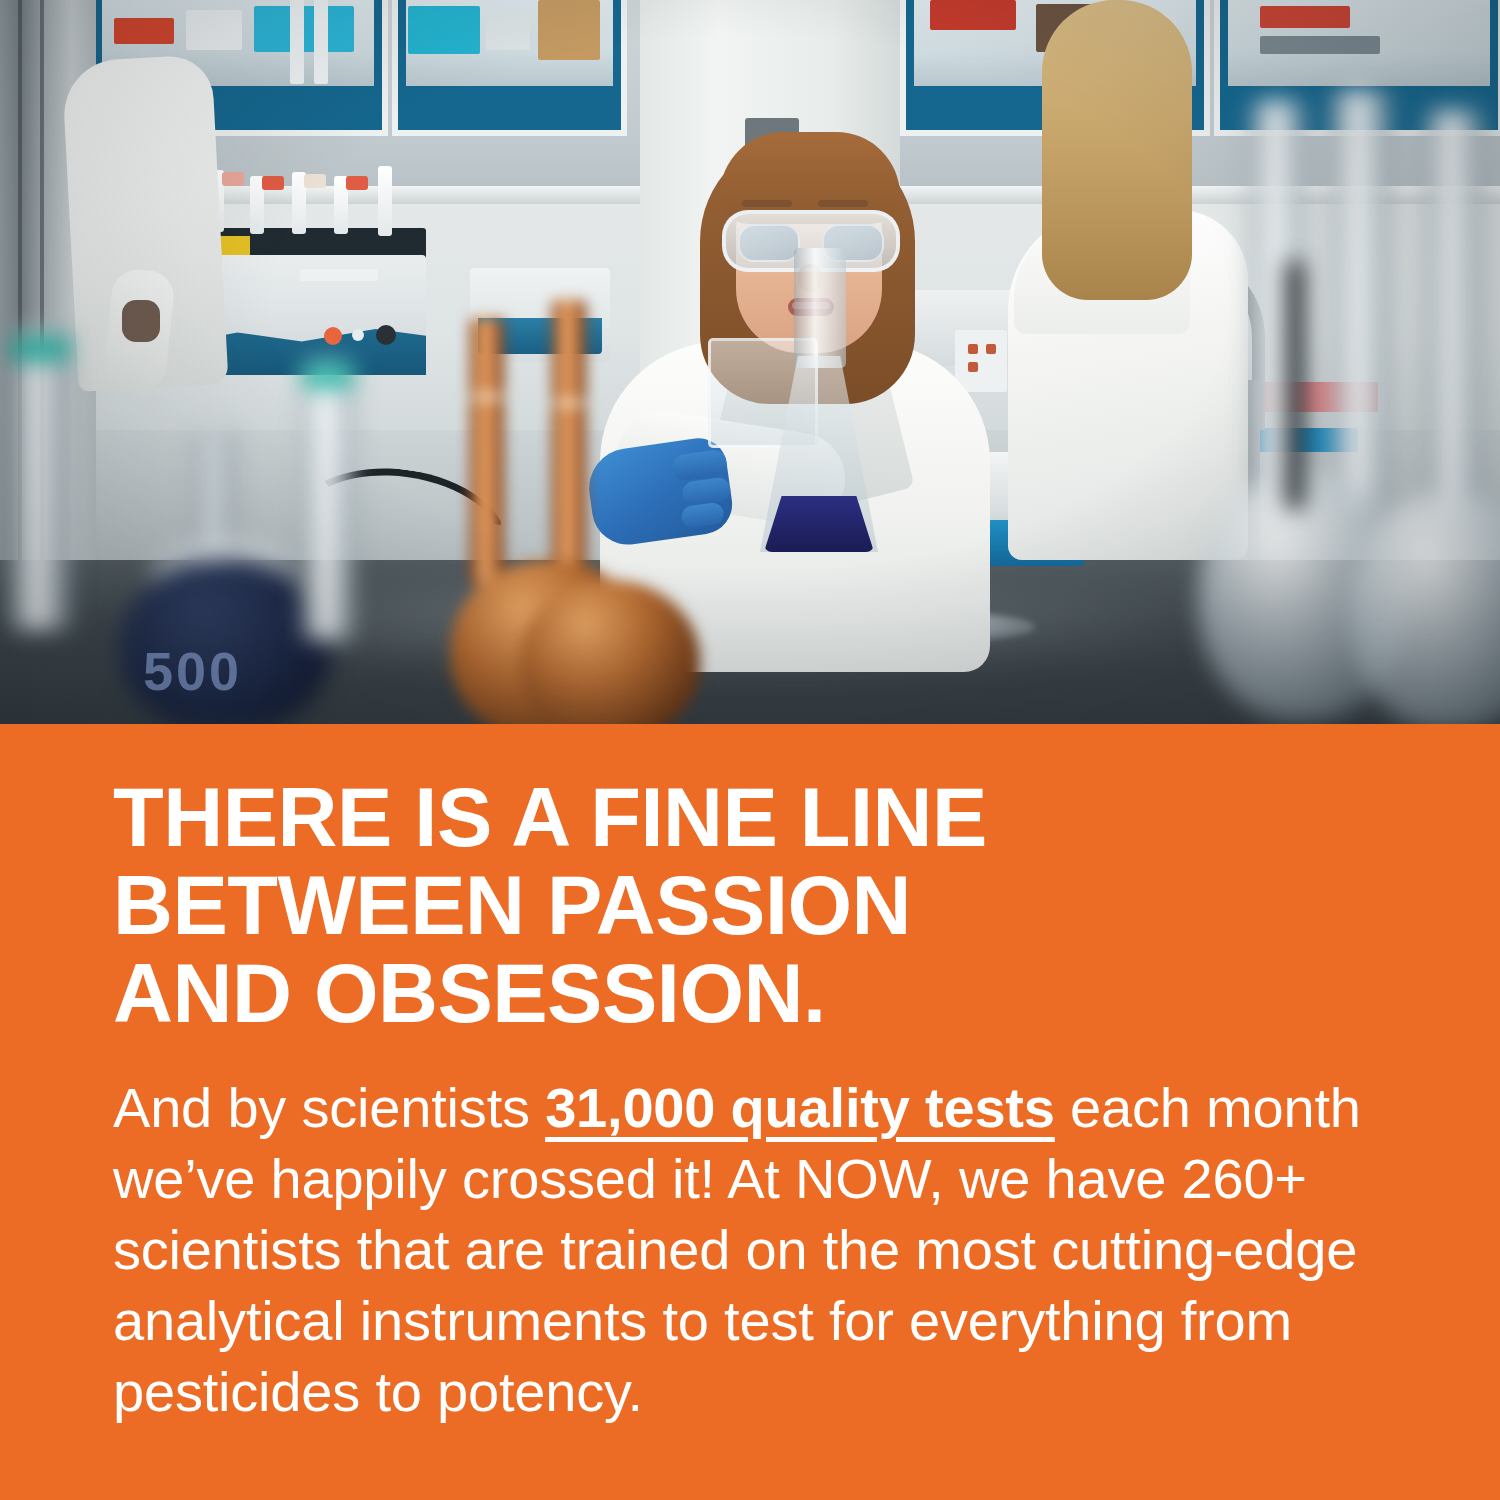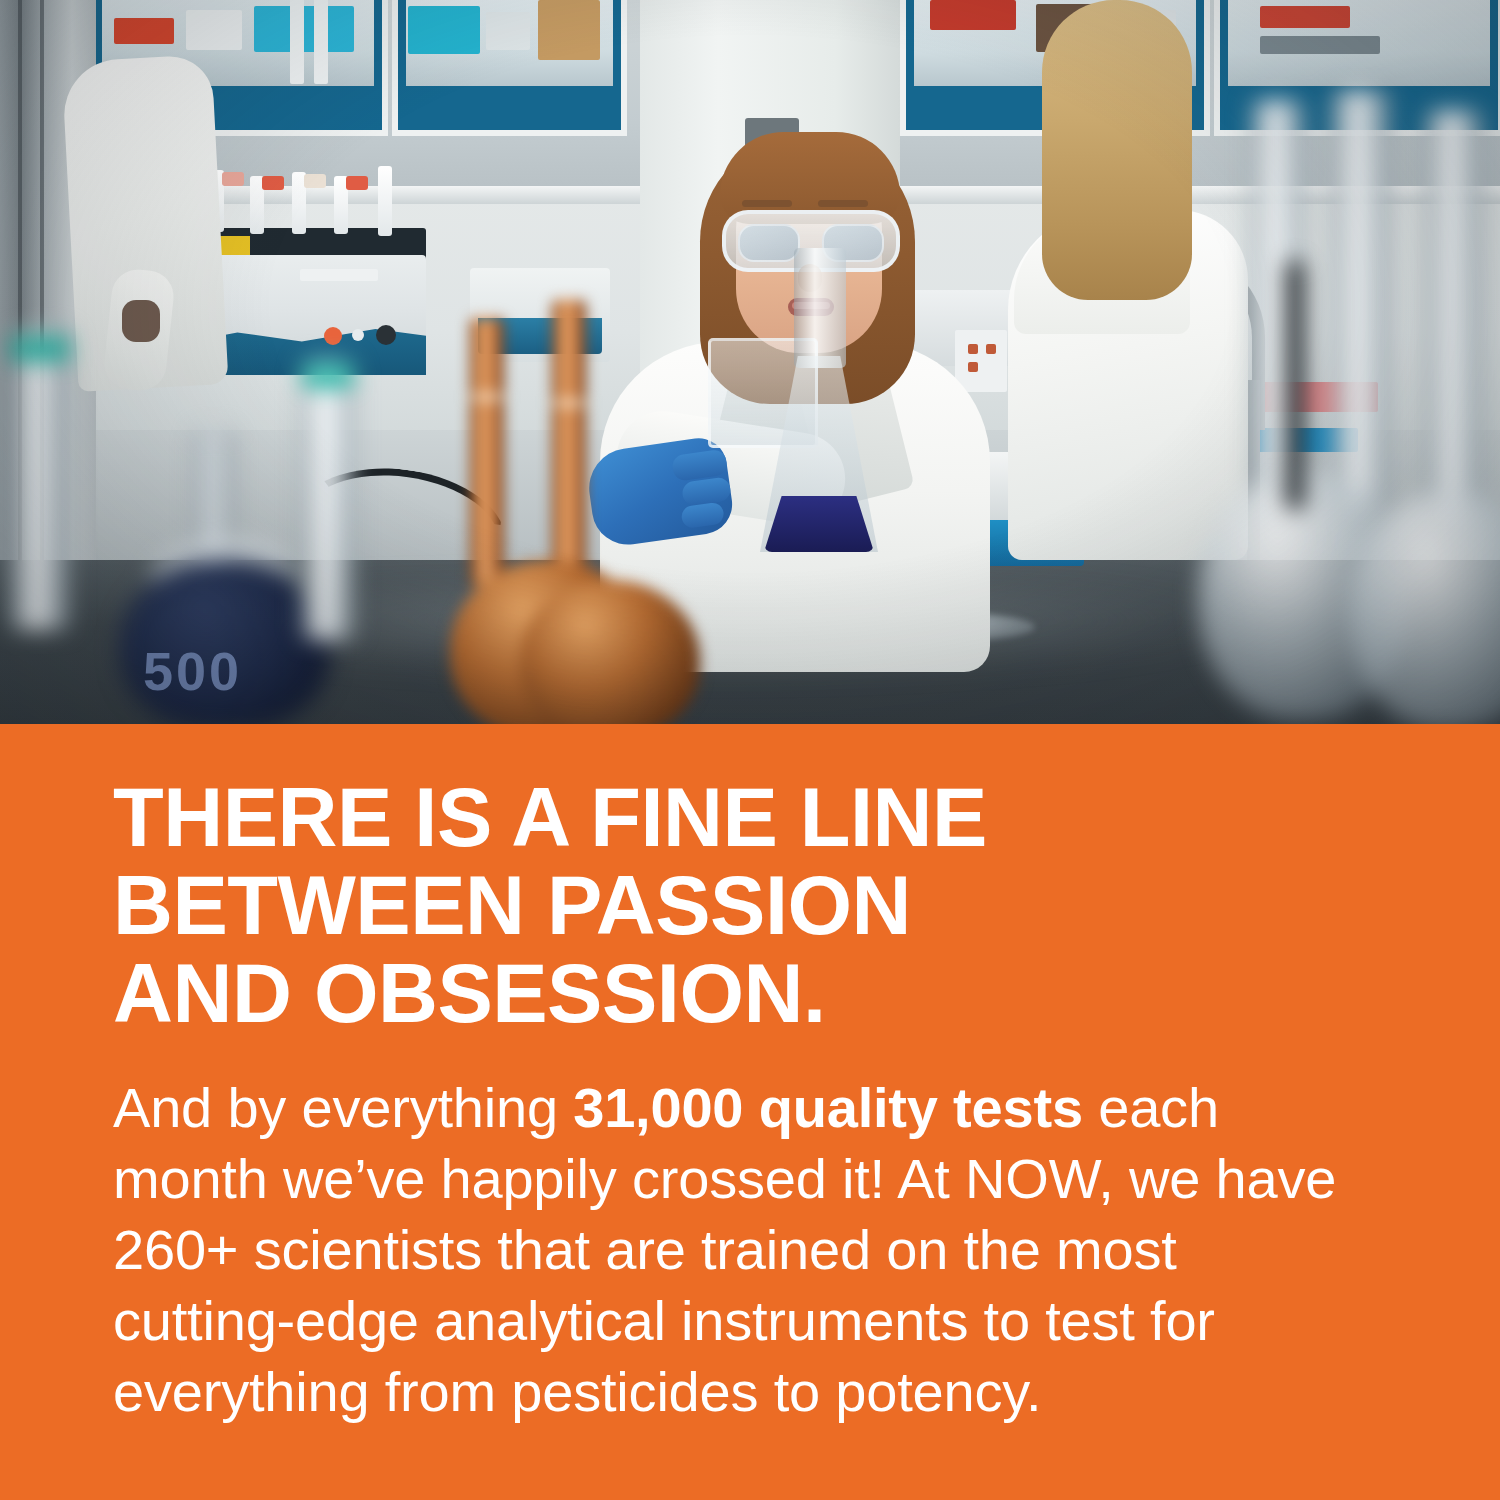--- a/index.html
+++ b/index.html
@@ -215,21 +215,21 @@
   .body-copy {
     margin-top:34px;
     color:#ffffff;
     font-family:"Liberation Sans", sans-serif;
     font-weight:400;
     font-size:56px;
     line-height:71px;
     letter-spacing:-0.2px;
     max-width:1250px;
   }
-  .hl { font-weight:700; text-decoration-thickness:5px;
+  .hl { font-weight:700; text-decoration:underline; text-decoration-thickness:5px;
         text-underline-offset:10px; }
 </style>
 </head>
 <body>
 
 <div class="ad">
 
   <div class="photo">
 
     <div class="wall-upper"></div>
@@ -400,18 +400,18 @@
     <div class="vignette"></div>
   </div>
 
   <div class="panel" style="background: rgb(236, 108, 37);">
     <div class="panel-inner">
 
       <h1 class="headline">THERE IS A FINE LINE
 BETWEEN PASSION
 AND OBSESSION.</h1>
 
-      <p class="body-copy"><span>And by everything </span><span class="hl">31,000 quality tests</span><span> each month we’ve happily crossed it! At NOW, we have 260+ scientists that are trained on the most cutting-edge analytical instruments to test for everything from pesticides to potency.</span></p>
+      <p class="body-copy"><span>And by scientists </span><span class="hl">31,000 quality tests</span><span> each month we’ve happily crossed it! At NOW, we have 260+ scientists that are trained on the most cutting-edge analytical instruments to test for everything from pesticides to potency.</span></p>
 
     </div>
   </div>
 
 </div>
 
 </body></html>

